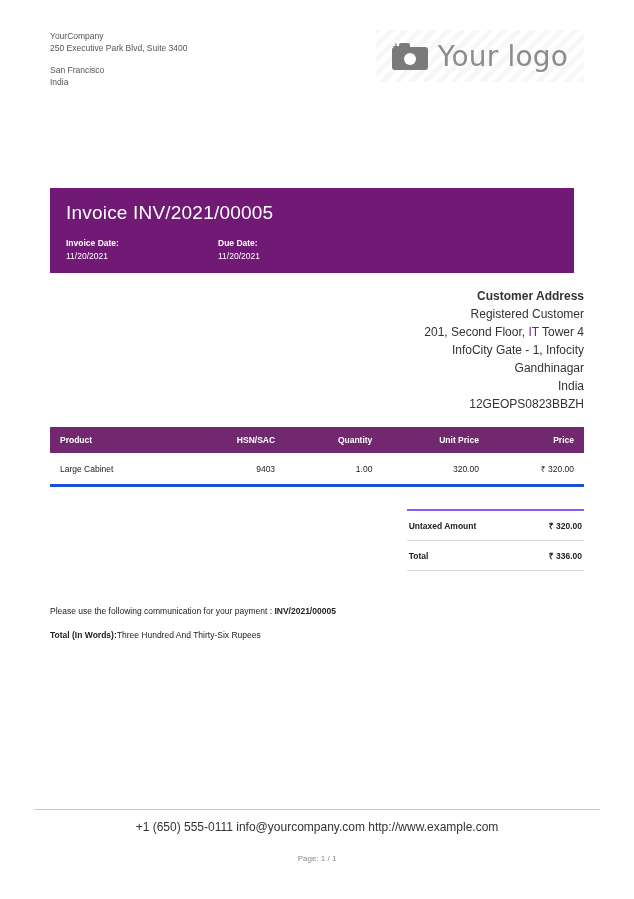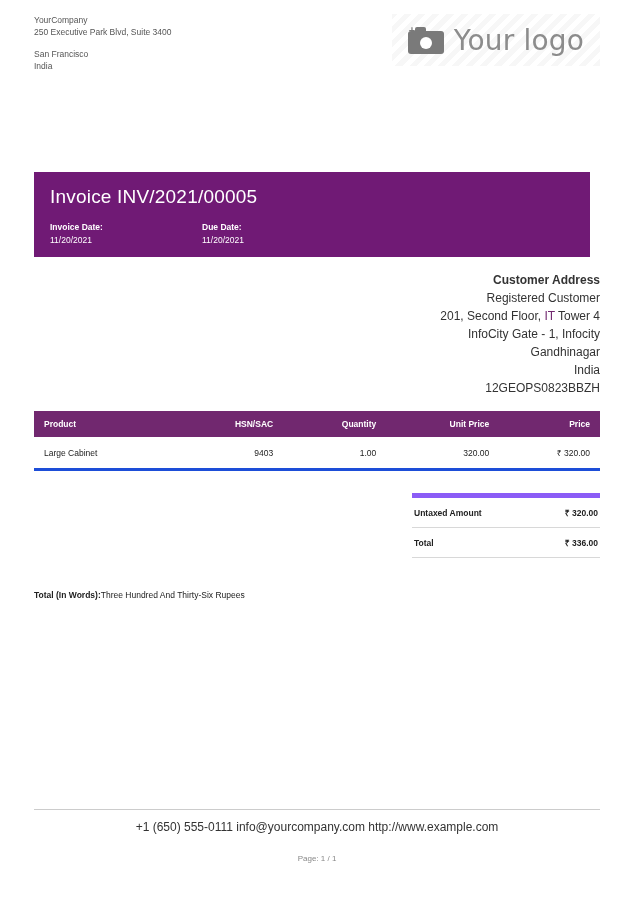--- a/index.html
+++ b/index.html
@@ -13,21 +13,21 @@
     font-family: "Liberation Sans", sans-serif;
     color: #333333;
     position: relative;
     overflow: hidden;
   }
   .page {
     position: relative;
     width: 634px;
     height: 899px;
     box-sizing: border-box;
-    padding: 0;
+    padding: 16px;
   }
 
   
   .header {
     display: flex;
     justify-content: space-between;
     align-items: flex-start;
     padding: 14px 34px 0 34px;
   }
   .company-block {
@@ -188,21 +188,21 @@
     font-size: 8.5px;
     margin-top: 22px;
   }
   table.totals td {
     padding: 9px 2px;
     border-bottom: 1px solid #d8d8d8;
     color: #222222;
   }
   table.totals td.amount { text-align: right; }
   table.totals tr.strong td { font-weight: bold; }
-  table.totals tr:first-child td { border-top: 5px solid #8b5cf6; }
+  table.totals tr:first-child td { border-top: 2px solid #8b5cf6; }
 
   
   .footer {
     position: absolute;
     left: 34px;
     right: 34px;
     bottom: 36px;
     text-align: center;
   }
   .footer-rule {
@@ -285,20 +285,23 @@
         <td>1.00</td>
         <td>320.00</td>
         <td>₹ 320.00</td>
       </tr>
     </tbody>
   </table>
 
   <div class="lower">
     <div class="notes">
       <div class="row">
+        <span>Please use the following communication for your payment : </span><b>INV/2021/00005</b>
+      </div>
+      <div class="row">
         <b>Total (In Words):</b><span>Three Hundred And Thirty-Six Rupees</span>
       </div>
     </div>
 
     <table class="totals">
       <tbody>
         <tr class="strong">
           <td>Untaxed Amount</td>
           <td class="amount">₹ 320.00</td>
         </tr>

